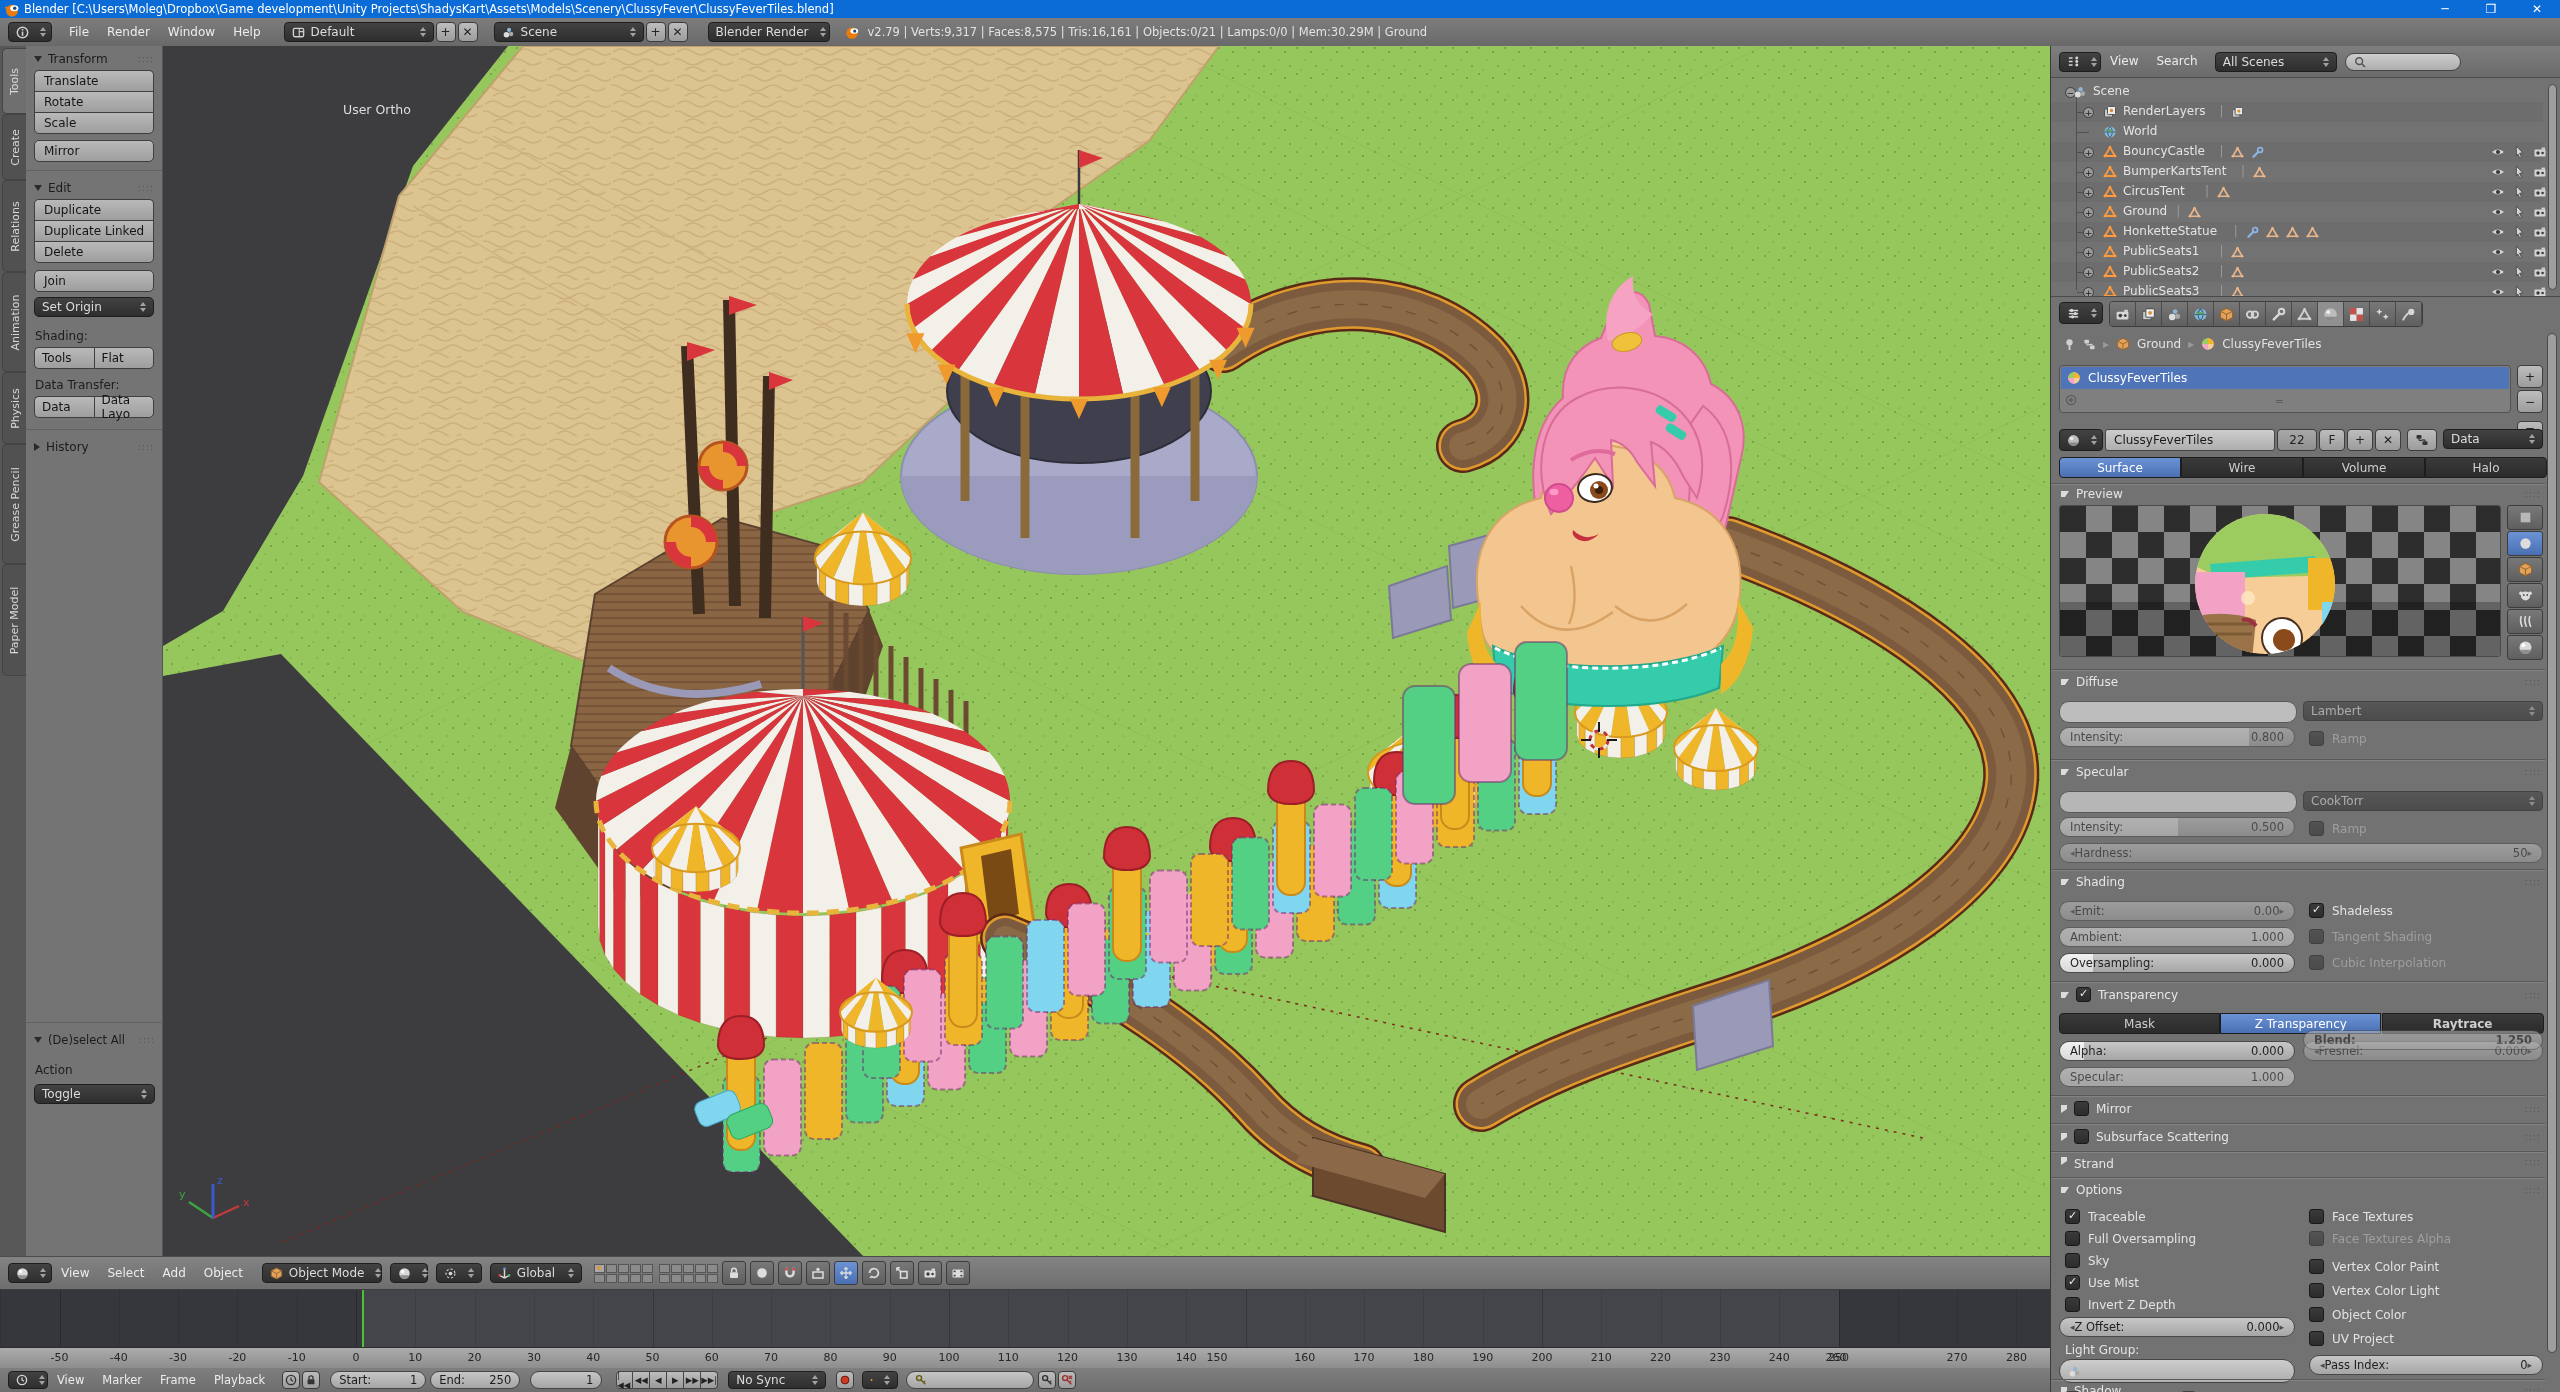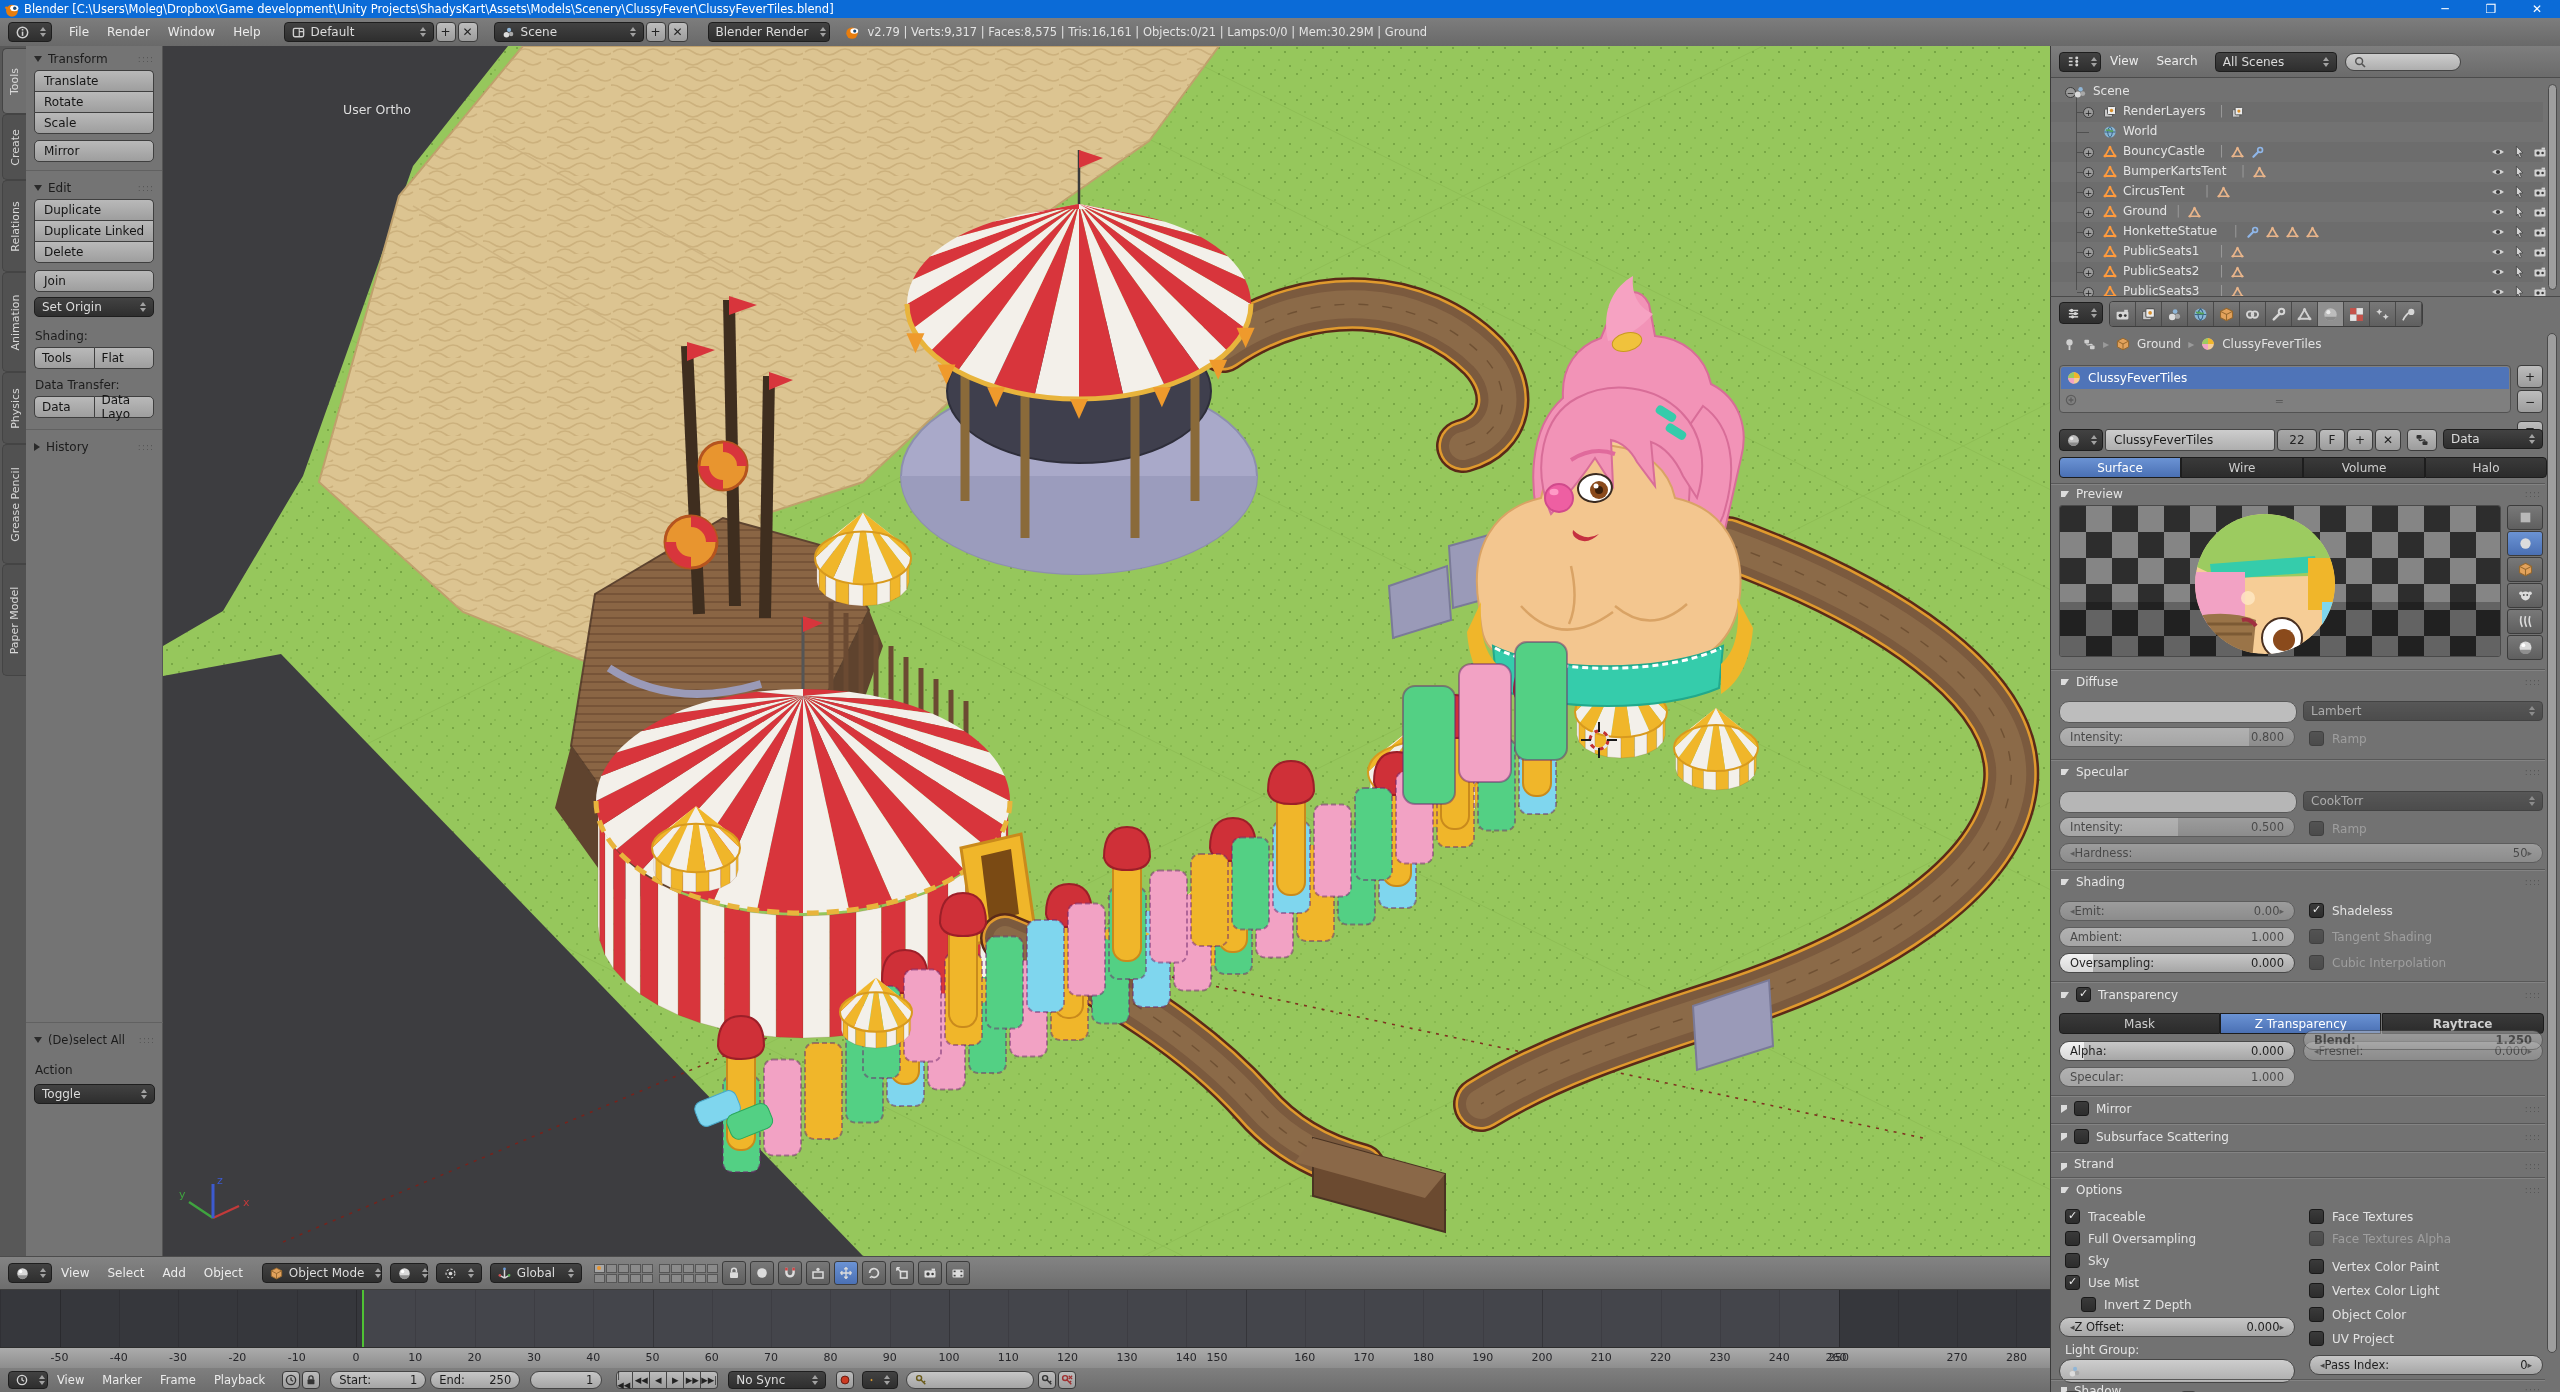--- a/index.html
+++ b/index.html
@@ -1979,21 +1979,21 @@
         <span class="dots" style="margin-left: auto;">::::</span>
       </div>
       <div class="sep" style="top: 826px;"></div>
       <div style="position: absolute; left: 10px; top: 832px; width: 480px; display: flex; align-items: center; gap: 7px;">
         <span class="tri-r" style="border-top-color: rgb(220, 220, 220); border-left-color: rgb(220, 220, 220);"></span>
         <span class="box" style="width: 13px; height: 13px; background: linear-gradient(rgb(58, 58, 58), rgb(44, 44, 44)); border: 1px solid rgb(25, 25, 25); border-radius: 3px; color: rgb(239, 239, 239); font-size: 11px; line-height: 12px; text-align: center;"></span>
         <span style="color: rgb(230, 230, 230);">Subsurface Scattering</span>
         <span class="dots" style="margin-left: auto;">::::</span>
       </div>
       <div class="sep" style="top: 854px;"></div>
-      <div style="position: absolute; left: 10px; top: 860px; width: 480px; display: flex; align-items: flex-end; gap: 7px;">
+      <div style="position: absolute; left: 10px; top: 860px; width: 480px; display: flex; align-items: flex-start; gap: 7px;">
         <span class="tri-r" style="border-top-color: rgb(220, 220, 220); border-left-color: rgb(220, 220, 220);"></span>
         <span style="color: rgb(230, 230, 230);">Strand</span>
         <span class="dots" style="margin-left: auto;">::::</span>
       </div>
       <div class="sep" style="top: 880px;"></div>
       <div style="position: absolute; left: 10px; top: 886px; width: 480px; display: flex; align-items: center; gap: 7px;">
         <span class="tri-d" style="border-top-color: rgb(220, 220, 220); border-left-color: rgb(220, 220, 220);"></span>
         <span style="color: rgb(230, 230, 230);">Options</span>
         <span class="dots" style="margin-left: auto;">::::</span>
       </div>
@@ -2006,21 +2006,21 @@
         <span>Full Oversampling</span>
       </div>
       <div class="chk" style="left: 14px; top: 956px;">
         <span class="box"></span>
         <span>Sky</span>
       </div>
       <div class="chk" style="left: 14px; top: 978px;">
         <span class="box">✓</span>
         <span>Use Mist</span>
       </div>
-      <div class="chk" style="left: 30px; top: 1000px;">
+      <div class="chk" style="left: 14px; top: 1000px;">
         <span class="box"></span>
         <span>Invert Z Depth</span>
       </div>
       <div class="slider" style="left: 8px; top: 1020px; width: 236px;">
         <span class="sarr">◂</span>
         <span>Z Offset:</span>
         <span style="margin-left: auto;">0.000</span>
         <span class="sarr">▸</span>
       </div>
       <div class="plabel" style="left: 14px; top: 1046px;">Light Group:</div>

